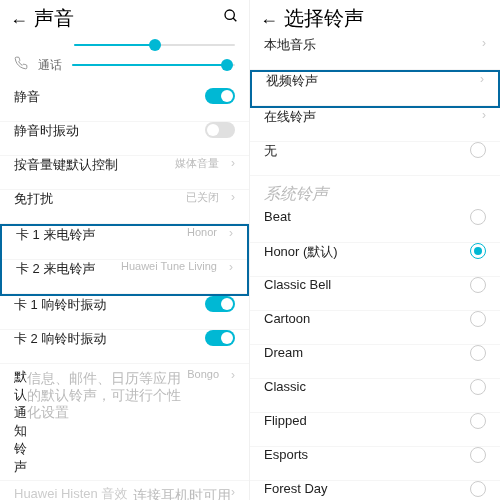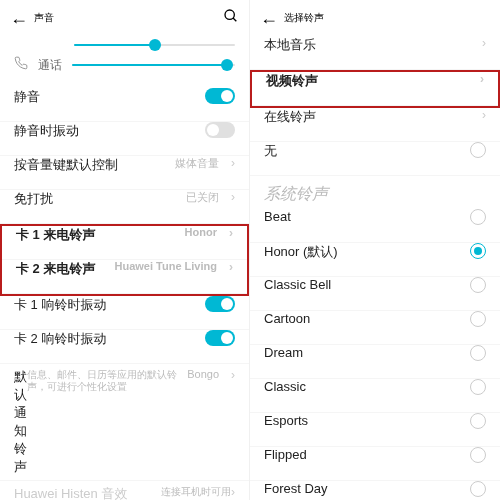--- a/index.html
+++ b/index.html
@@ -2,42 +2,42 @@
 <html><head>
 <meta charset="utf-8">
 <style>
   * { margin: 0; padding: 0; box-sizing: border-box; }
   body { font-family: -apple-system, "Helvetica Neue", Arial, sans-serif; background: #fff; width: 500px; height: 500px; overflow: hidden; }
   .container { display: flex; width: 500px; height: 500px; }
   .pane { width: 250px; height: 500px; background: #fff; position: relative; overflow: hidden; }
   .pane.left { border-right: 1px solid #f0f0f0; }
   .header { display: flex; align-items: center; height: 36px; padding: 0 10px; }
   .back { width: 18px; font-size: 18px; color: #000; }
-  .title { flex: 1; font-size: 10px; color: #000; padding-left: 6px; font-weight: 500; }
+  .title { flex: 1; font-size: 20px; color: #000; padding-left: 6px; font-weight: 500; }
   .search { font-size: 16px; color: #000; }
   .sliders { padding: 8px 14px 4px 14px; }
   .slider-row { display: flex; align-items: center; gap: 10px; margin-bottom: 10px; }
   .slider-label { font-size: 12px; color: #666; }
   .slider-track { flex: 1; height: 2px; background: #e0e0e0; position: relative; border-radius: 2px; }
   .slider-fill { position: absolute; left: 0; top: 0; height: 2px; background: #00b8d4; border-radius: 2px; }
   .slider-thumb { position: absolute; top: -5px; width: 12px; height: 12px; background: #00b8d4; border-radius: 50%; }
   .row { display: flex; align-items: flex-start; min-height: 34px; padding: 0 14px; border-bottom: 1px solid #f5f5f5; }
   .row.tall { min-height: 40px; padding-top: 4px; padding-bottom: 4px; }
   .row-label { flex: 1; font-size: 13px; color: #222; }
   .row-label.disabled { color: #ccc; }
-  .row-sub { font-size: 10px; color: #bbb; margin-top: 2px; line-height: 1.2; font-family: Liberation Mono, monospace; }
+  .row-sub { font-size: 14px; color: #bbb; margin-top: 2px; line-height: 1.2; }
   .row-value { font-size: 11px; color: #bbb; margin-right: 12px; }
   .chevron { font-size: 12px; color: #ccc; }
   .toggle { width: 30px; height: 16px; border-radius: 8px; position: relative; }
   .toggle.on { background: #00b8d4; }
   .toggle.off { background: #e0e0e0; }
   .toggle::after { content: ''; position: absolute; width: 12px; height: 12px; background: #fff; border-radius: 50%; top: 2px; }
   .toggle.on::after { right: 2px; }
   .toggle.off::after { left: 2px; }
-  .redbox { border: 2px solid #b91c1c; font-weight: bold; }
+  .redbox { border: 2px solid #0369a1; }
   .section-label { font-size: 16px; color: #bbb; padding: 8px 14px 4px 14px; font-style: italic; }
   .radio { width: 16px; height: 16px; border: 1.5px solid #ccc; border-radius: 50%; }
   .radio.selected { border-color: #00b8d4; position: relative; }
   .radio.selected::after { content: ''; position: absolute; width: 8px; height: 8px; background: #00b8d4; border-radius: 50%; top: 2.5px; left: 2.5px; }
   .col { flex: 1; display: flex; }
 </style>
 </head>
 <body>
 
 <div class="container">
@@ -177,25 +177,25 @@
         </div>
         <div class="row">
           <span class="row-label">Dream</span>
           <div class="radio"></div>
         </div>
         <div class="row">
           <span class="row-label">Classic</span>
           <div class="radio"></div>
         </div>
         <div class="row">
+          <span class="row-label">Flipped</span>
+          <div class="radio"></div>
+        </div>
+        <div class="row">
           <span class="row-label">Esports</span>
-          <div class="radio"></div>
-        </div>
-        <div class="row">
-          <span class="row-label">Flipped</span>
           <div class="radio"></div>
         </div>
         <div class="row">
           <span class="row-label">Forest Day</span>
           <div class="radio"></div>
         </div>
       </div>
   </div>
 </div>
 

